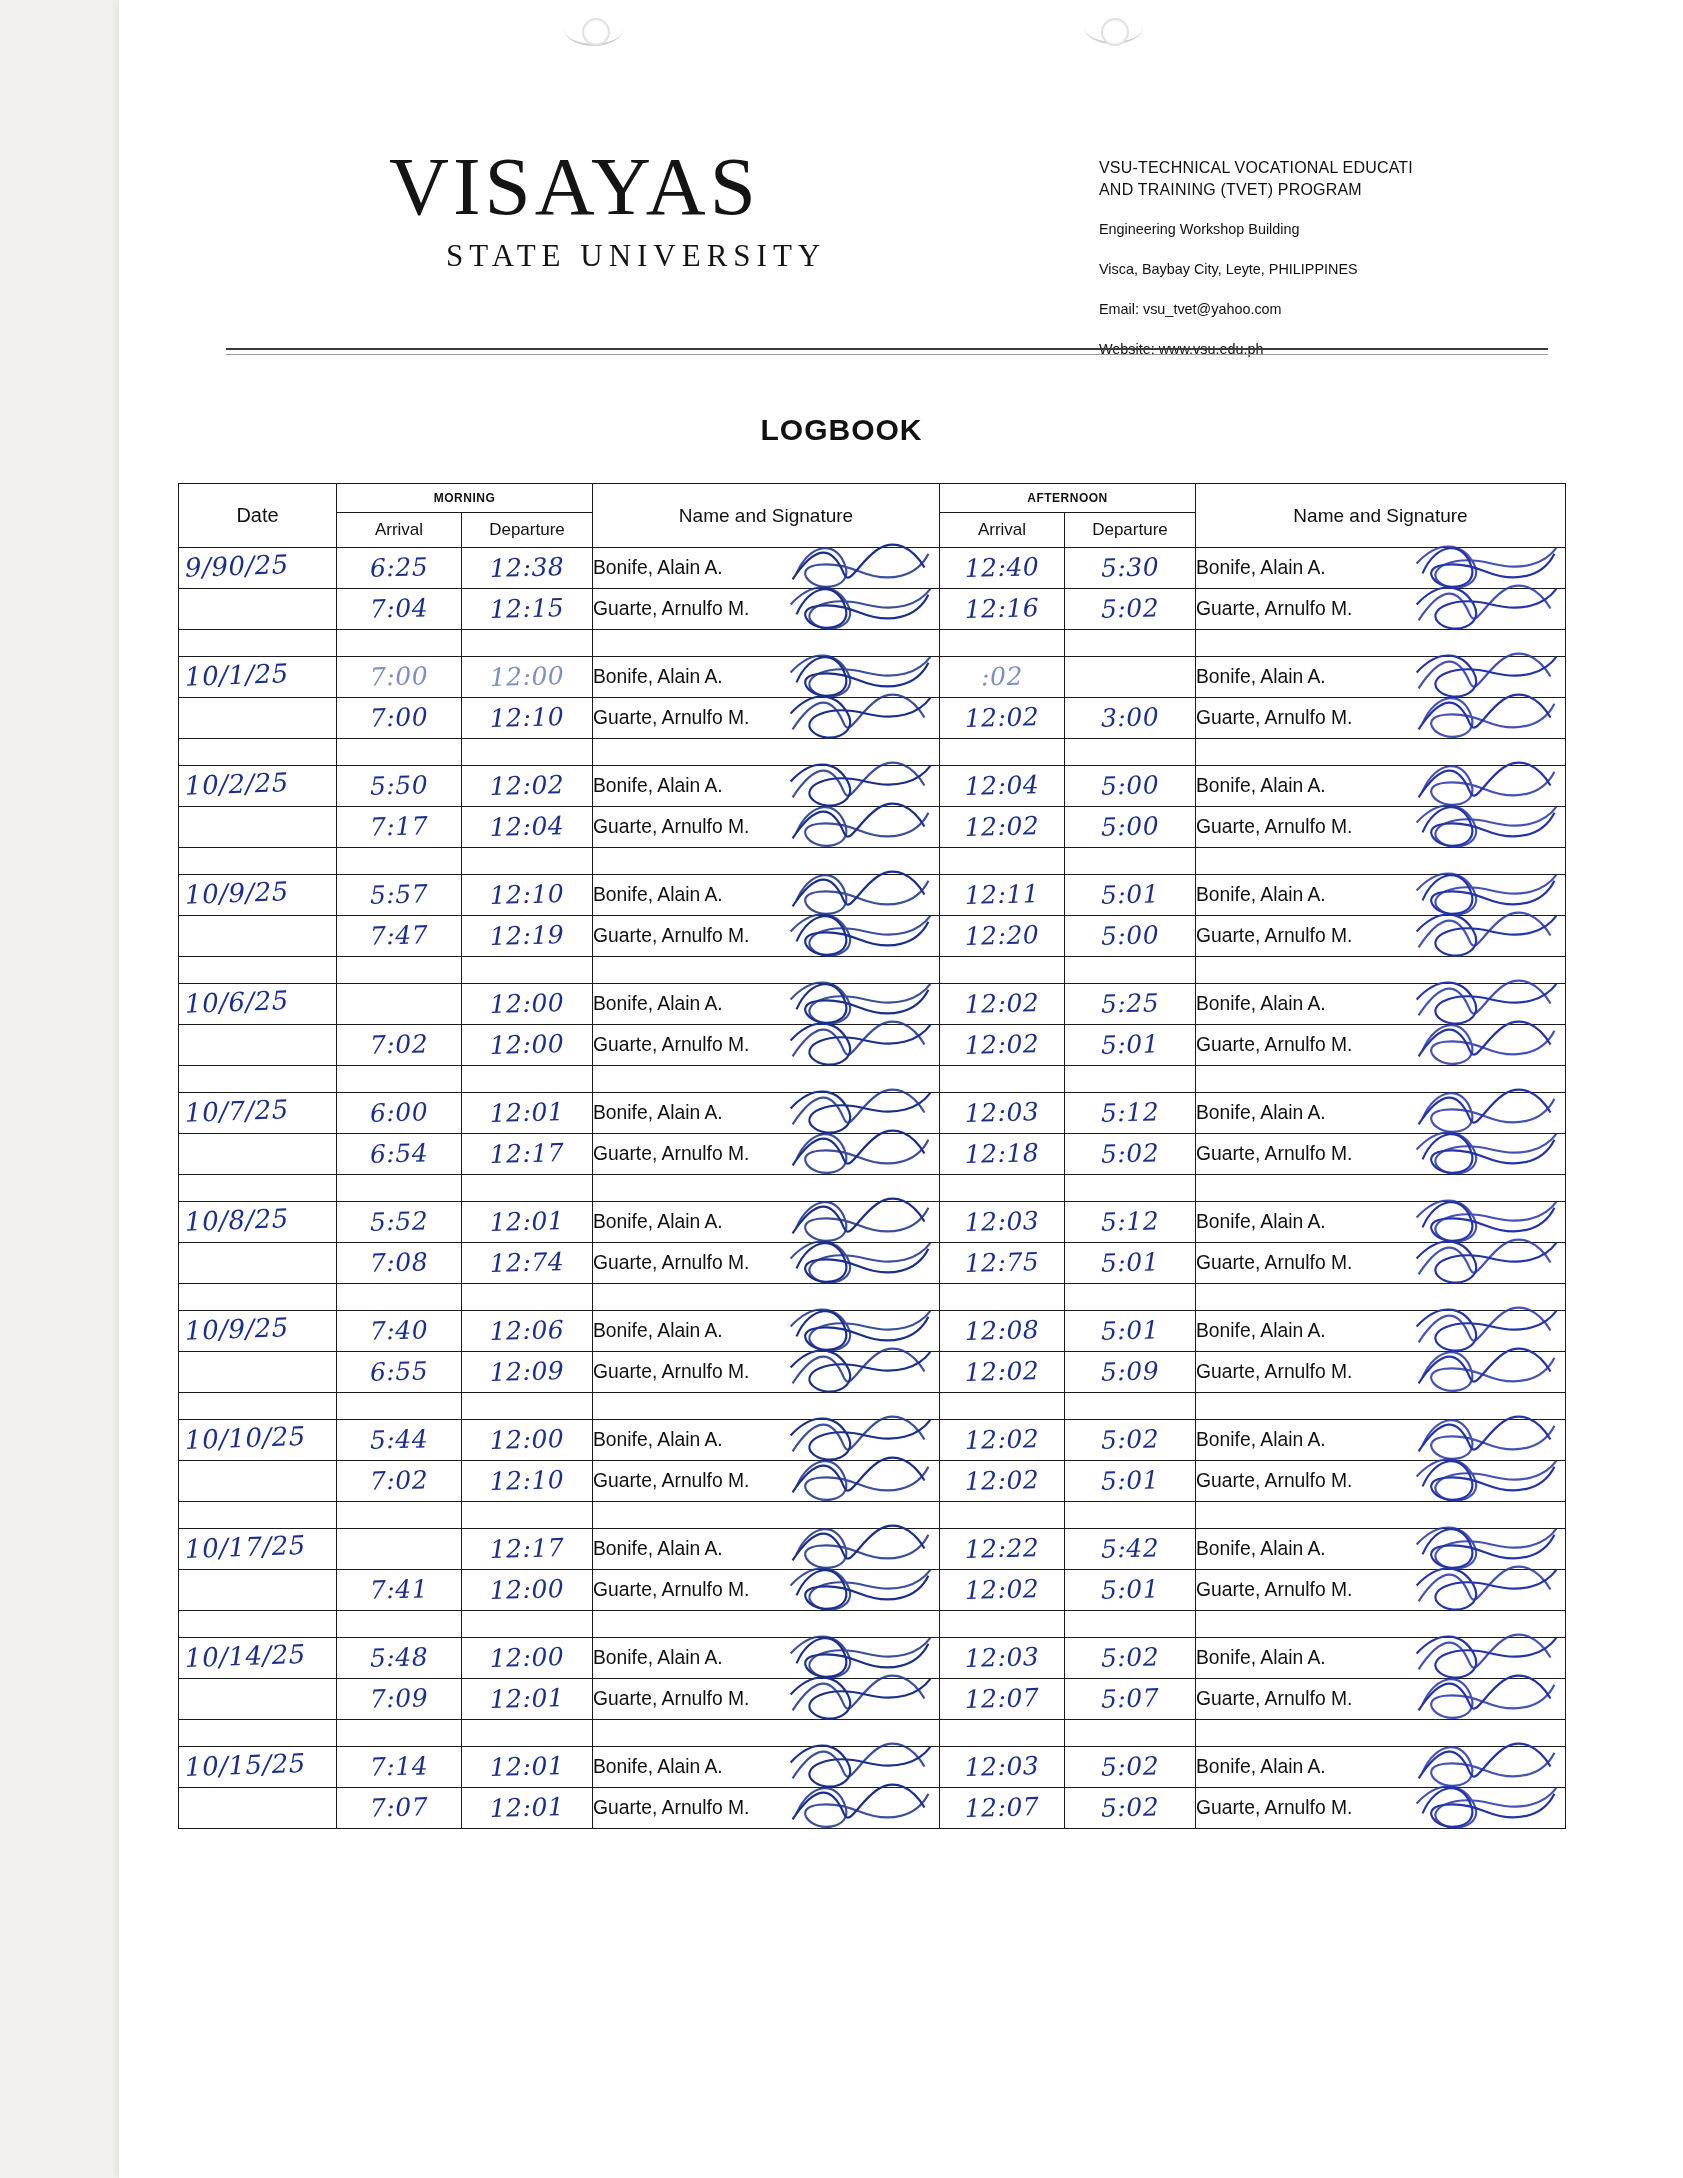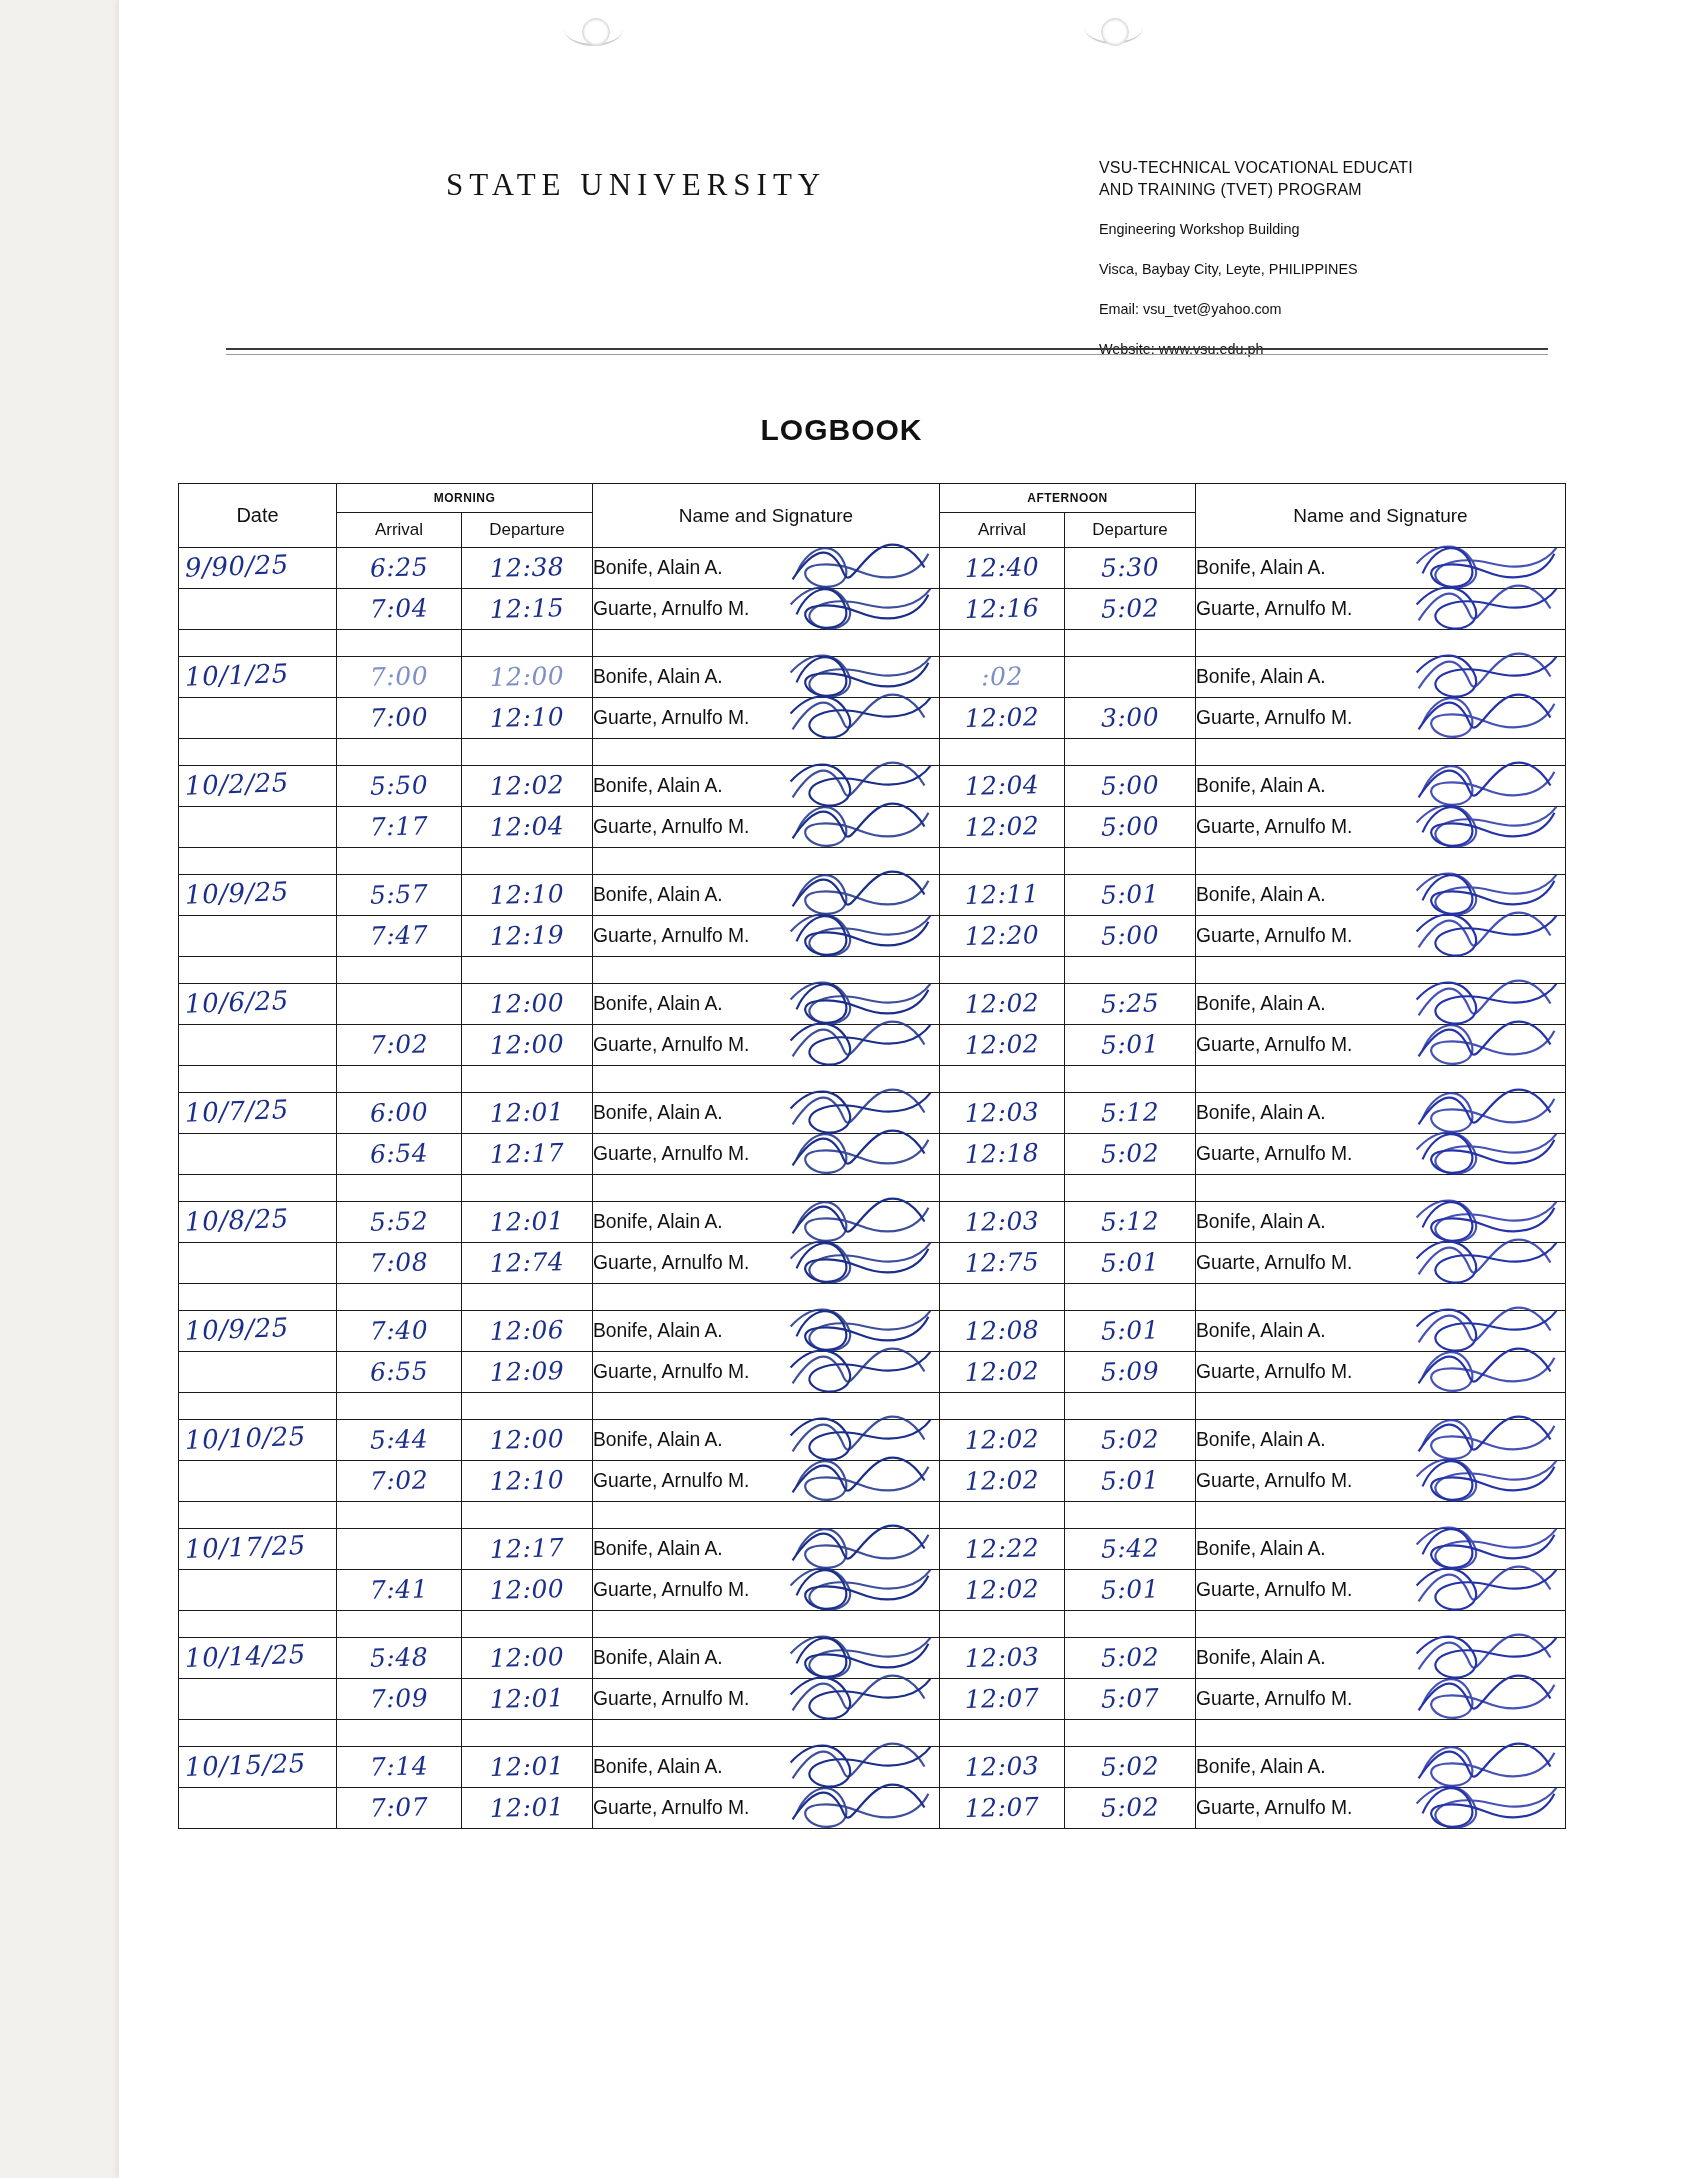--- a/index.html
+++ b/index.html
@@ -127,21 +127,21 @@
     letter-spacing: 4px;
     line-height: 0.95;
     color: #141414;
     font-weight: 400;
   }
   .wordmark .small {
     font-family: "Liberation Serif", serif;
     font-size: 31px;
     letter-spacing: 6px;
     color: #141414;
-    margin-top: 20px;
+    margin-top: 12px;
     margin-left: 57px;
   }
 
   .org-block {
     position: absolute;
     left: 876px;
     top: 18px;
     width: 465px;
     color: #111;
   }
@@ -288,20 +288,21 @@
   <div class="paper"></div>
 
   <div class="hole-arc a1"></div>
   <div class="hole-arc a2"></div>
   <div class="hole h1"></div>
   <div class="hole h2"></div>
 
   <div class="header">
 
     <div class="wordmark">
+      <div class="big">VISAYAS</div>
       <div class="small">STATE UNIVERSITY</div>
     </div>
 
     <div class="org-block">
       <div class="l1">VSU-TECHNICAL VOCATIONAL EDUCATI</div>
       <div class="l2">AND TRAINING (TVET) PROGRAM</div>
       <div class="sub">Engineering Workshop Building</div>
       <div class="sub">Visca, Baybay City, Leyte, PHILIPPINES</div>
       <div class="sub">Email: vsu_tvet@yahoo.com</div>
       <div class="sub">Website: www.vsu.edu.ph</div>

